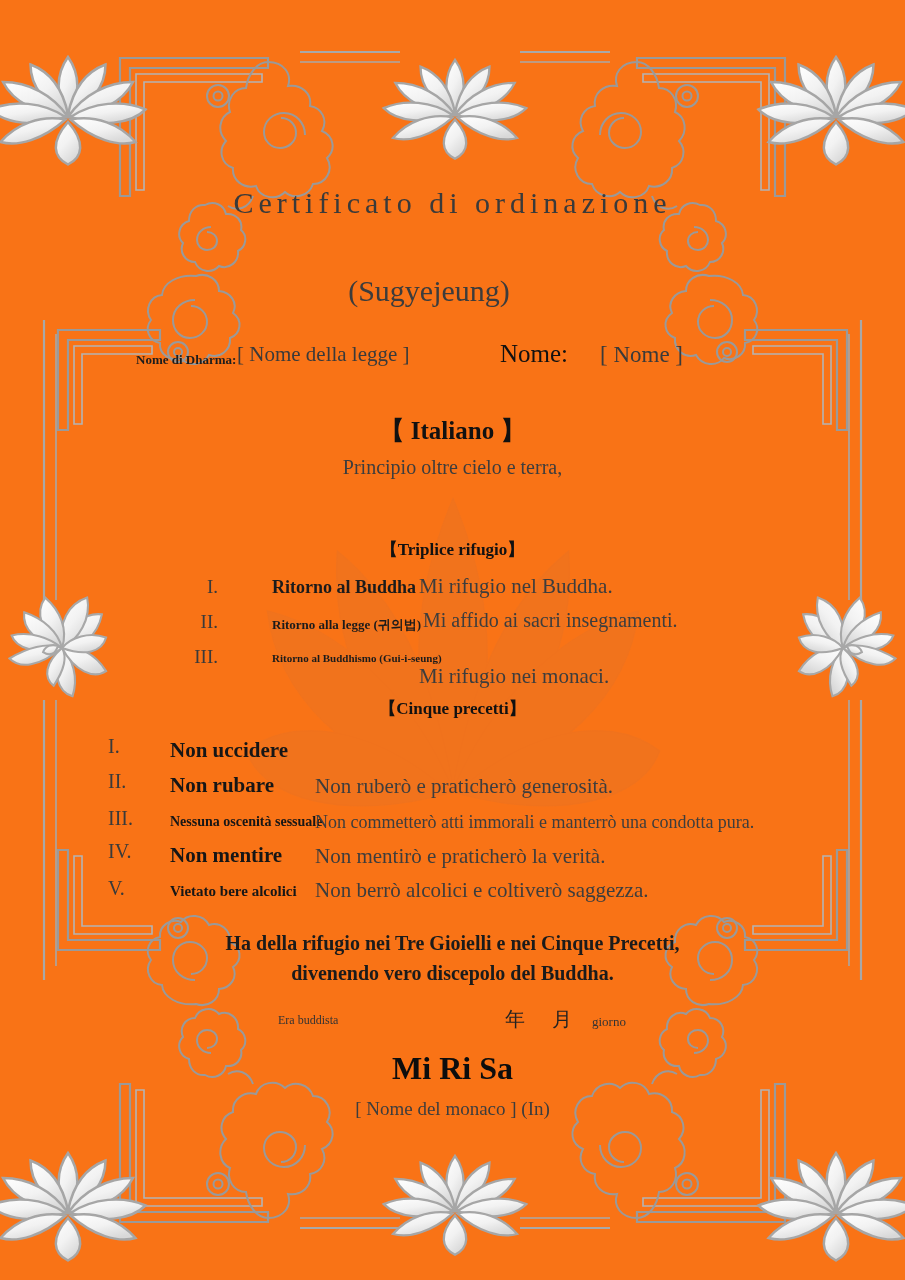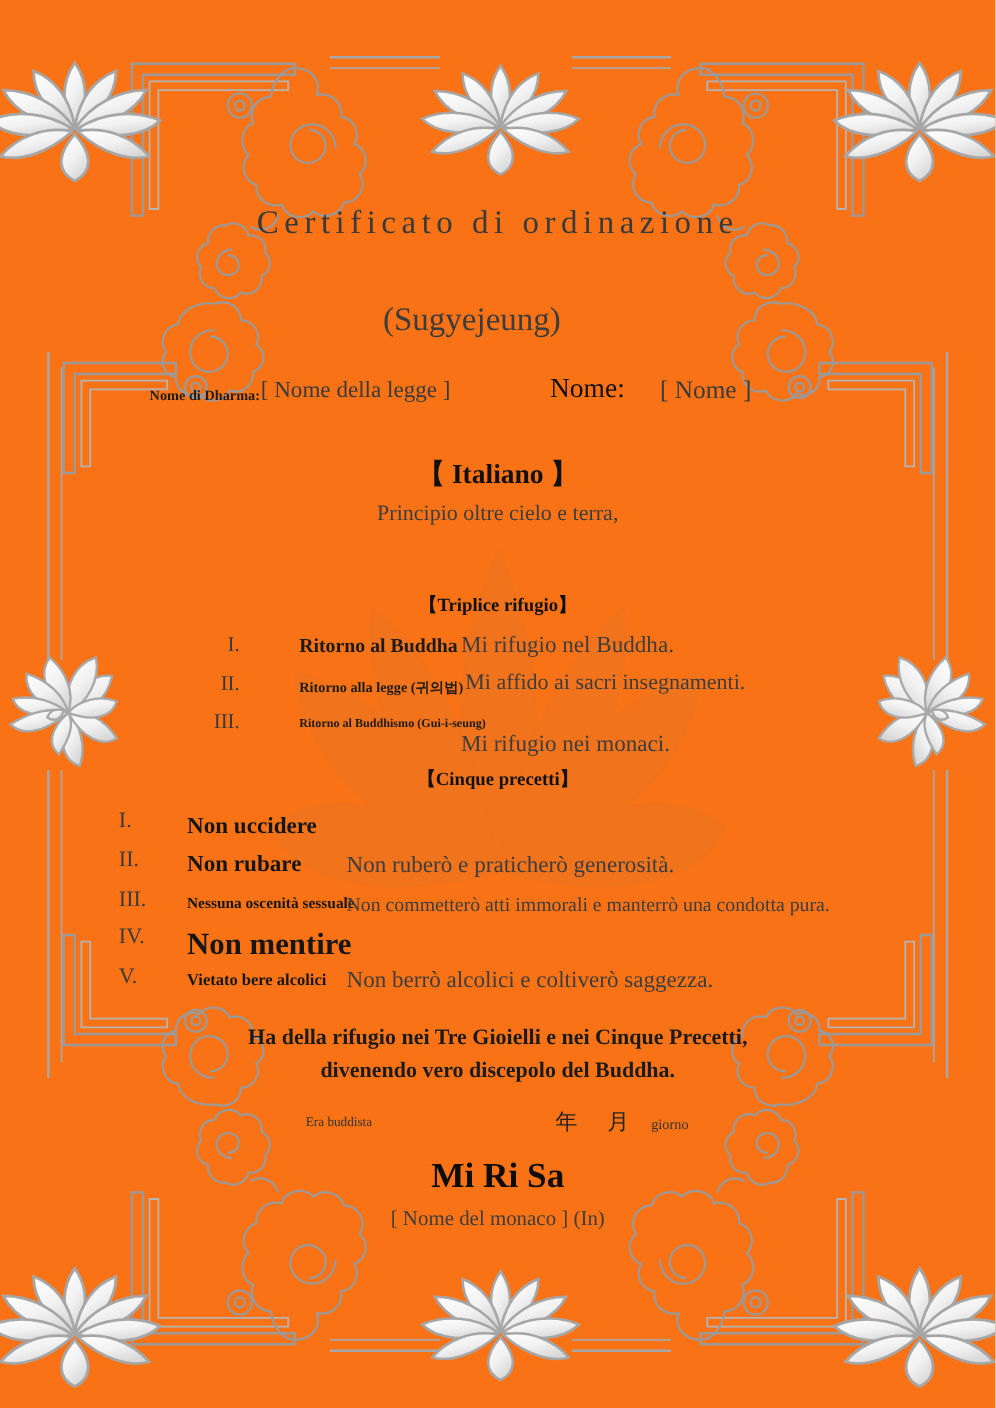--- a/index.html
+++ b/index.html
@@ -206,21 +206,21 @@
     color: #3d3d3d;
     font-size: 21px;
   }
   .p1 .ko { top: 3px; font-size: 21px; }
   .p1 .it { top: 4px; }
   .p2 .ko { top: 3px; font-size: 21px; }
   .p2 .it { top: 4px; }
   .p3 .num { top: 2px; }
   .p3 .ko { top: 9px; font-size: 14px; }
   .p3 .it { top: 7px; font-size: 18px; }
-  .p4 .ko { top: 3px; font-size: 28px; }
+  .p4 .ko { top: 3px; font-size: 21px; }
   .p4 .it { top: 4px; }
   .p5 .num { top: 2px; }
   .p5 .ko { top: 8px; font-size: 15px; }
   .p5 .it { top: 3px; }
 
   .closing {
     position: absolute;
     top: 928px;
     left: 0;
     width: 905px;
@@ -531,20 +531,21 @@
         <span class="it">Non ruberò e praticherò generosità.</span>
       </div>
       <div class="precept-row p3">
         <span class="num">III.</span>
         <span class="ko">Nessuna oscenità sessuale</span>
         <span class="it">Non commetterò atti immorali e manterrò una condotta pura.</span>
       </div>
       <div class="precept-row p4">
         <span class="num">IV.</span>
         <span class="ko">Non mentire</span>
+        <span class="it">Non mentirò e praticherò la verità.</span>
       </div>
       <div class="precept-row p5">
         <span class="num">V.</span>
         <span class="ko">Vietato bere alcolici</span>
         <span class="it">Non berrò alcolici e coltiverò saggezza.</span>
       </div>
     </div>
 
     <div class="closing">
       <div>Ha della rifugio nei Tre Gioielli e nei Cinque Precetti,</div>

